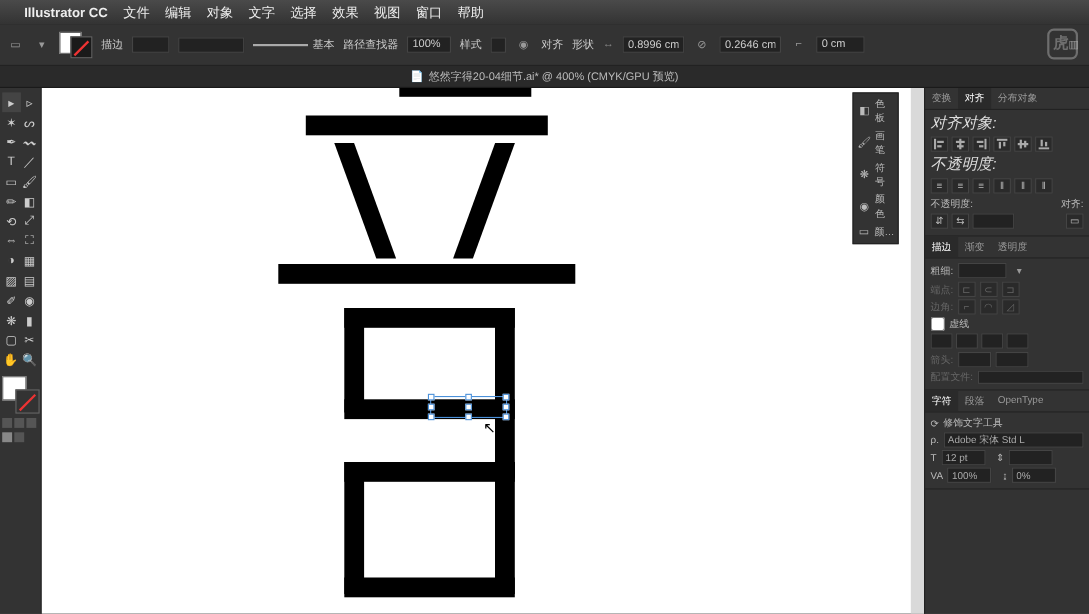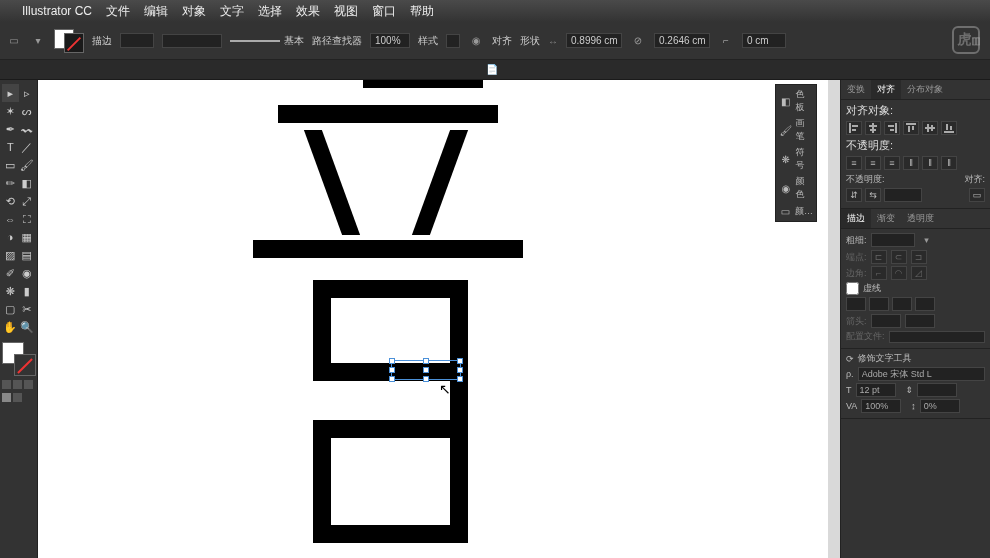--- a/index.html
+++ b/index.html
@@ -1,21 +1,21 @@
 <!DOCTYPE html>
 <html><head>
 <meta charset="utf-8">
 <style>
 * { margin: 0; padding: 0; box-sizing: border-box; font-family: -apple-system, BlinkMacSystemFont, "Helvetica Neue", Arial, sans-serif; }
 body { width: 990px; height: 558px; background: #1a1a1a; overflow: hidden; position: relative; }
 
 
 .mac-menubar { height: 22px; background: linear-gradient(#4a4a4a, #333); color: #eee; display: flex; align-items: center; padding: 0 8px; font-size: 12px; gap: 14px; }
 .mac-menubar .apple { font-size: 13px; }
-.mac-menubar .app-name { font-weight: 400; }
+.mac-menubar .app-name { font-weight: 700; }
 .mac-menubar .menu-item { cursor: default; }
 .mac-menubar .right { margin-left: auto; display: flex; gap: 10px; align-items: center; }
 
 
 .control-bar { height: 38px; background: #333; border-bottom: 1px solid #222; display: flex; align-items: center; padding: 0 6px; gap: 8px; color: #ccc; font-size: 10px; }
 .control-bar .cb-group { display: flex; align-items: center; gap: 4px; }
 .swatch-pair { position: relative; width: 30px; height: 24px; }
 .swatch-fill { position: absolute; left: 0; top: 0; width: 20px; height: 20px; background: #fff; border: 1px solid #666; }
 .swatch-stroke { position: absolute; right: 0; bottom: 0; width: 20px; height: 20px; background: #1a1a1a; border: 1px solid #666; }
 .swatch-stroke::after { content: ""; position: absolute; left: 0; right: 0; top: 50%; height: 2px; background: #e33; transform: rotate(-45deg); }
@@ -57,21 +57,21 @@
 .mini-panel { position: absolute; left: 775px; top: 84px; width: 42px; background: #333; border: 1px solid #222; padding: 3px; display: flex; flex-direction: column; gap: 3px; }
 .mini-item { display: flex; align-items: center; gap: 3px; color: #bbb; font-size: 9px; }
 .mini-item .mi-ic { width: 14px; height: 14px; display:flex; align-items:center; justify-content:center; font-size: 10px; }
 
 
 .right-panels { width: 150px; background: #333; border-left: 1px solid #222; display: flex; flex-direction: column; color: #bbb; font-size: 9px; }
 .rp-tabs { height: 20px; display: flex; border-bottom: 1px solid #222; }
 .rp-tab { padding: 3px 6px; color: #999; font-size: 9px; }
 .rp-tab.active { color: #fff; background: #2a2a2a; }
 .rp-section { border-bottom: 1px solid #222; padding: 3px 5px; }
-.rp-title { color: #ddd; font-size: 11px; margin-bottom: 3px; }
+.rp-title { color: #ddd; font-size: 14px; margin-bottom: 3px; font-style: italic; }
 .align-row { display: flex; gap: 3px; margin-bottom: 3px; }
 .al-btn { width: 16px; height: 14px; background: #2a2a2a; border: 1px solid #444; display: flex; align-items: center; justify-content: center; }
 .al-btn svg { display: block; }
 .rp-input { background: #222; color: #aaa; border: 1px solid #444; padding: 1px 3px; font-size: 9px; width: 44px; }
 .rp-row { display: flex; align-items: center; gap: 4px; margin-bottom: 2px; }
 .rp-dark { color: #666; }
 
 
 .watermark { position: absolute; right: 10px; top: 26px; color: #aaa; font-size: 26px; font-weight: 700; letter-spacing: 3px; opacity: 0.5; pointer-events: none; display:flex; align-items:center; gap:4px;}
 .watermark .wm-icon { width: 28px; height: 28px; border: 2px solid #aaa; border-radius: 6px; display:inline-flex; align-items:center; justify-content:center; font-size:14px; }
@@ -119,20 +119,21 @@
   <input class="num-input" value="0.8996 cm" style="">
   <span class="tiny-icon">⊘</span>
   <input class="num-input" value="0.2646 cm" style="">
   <span class="tiny-icon">⌐</span>
   <input class="num-input" style="width: 44px;" value="0 cm">
   <span class="tiny-icon" style="margin-left:auto;">▥</span>
 </div>
 
 <div class="doc-tab">
   <span style="margin-right:4px;">📄</span>
+  <span>悠然字得20-04细节.ai* @ 400% (CMYK/GPU 预览)</span>
 </div>
 
 <div class="workspace">
 
   <div class="tool-panel">
     <div class="tool-row">
       <div class="tool-btn active">▸</div>
       <div class="tool-btn">▹</div>
     </div>
     <div class="tool-row">
@@ -348,20 +349,25 @@
         <span>箭头:</span>
         <input class="rp-input" style="width: 30px;">
         <input class="rp-input" style="width: 30px;">
       </div>
       <div class="rp-row rp-dark">
         <span>配置文件:</span>
         <div style="flex:1;height:12px;background:#222;border:1px solid #444;"></div>
       </div>
     </div>
 
+    <div class="rp-tabs">
+      <div class="rp-tab active">字符</div>
+      <div class="rp-tab">段落</div>
+      <div class="rp-tab">OpenType</div>
+    </div>
     <div class="rp-section">
       <div class="rp-row">
         <span>⟳</span>
         <span>修饰文字工具</span>
       </div>
       <div class="rp-row">
         <span style="font-size:9px;">ρ.</span>
         <input class="rp-input" style="flex: 1 1 0%; width: auto;" value="Adobe 宋体 Std L">
       </div>
       <div class="rp-row">

